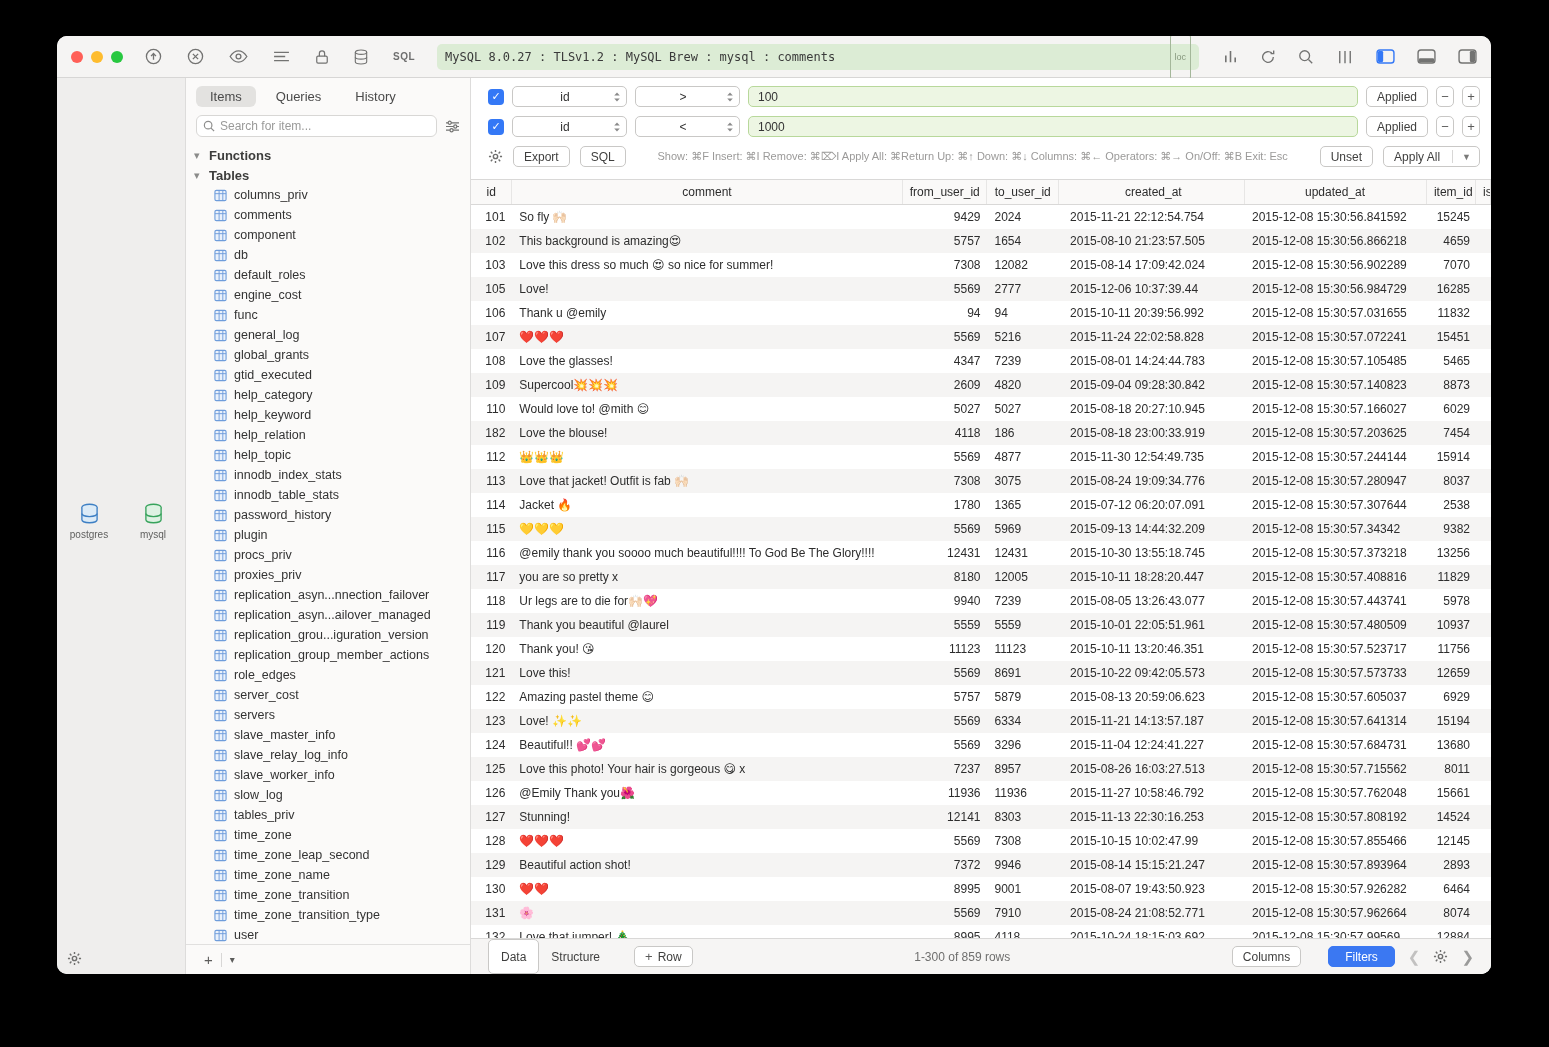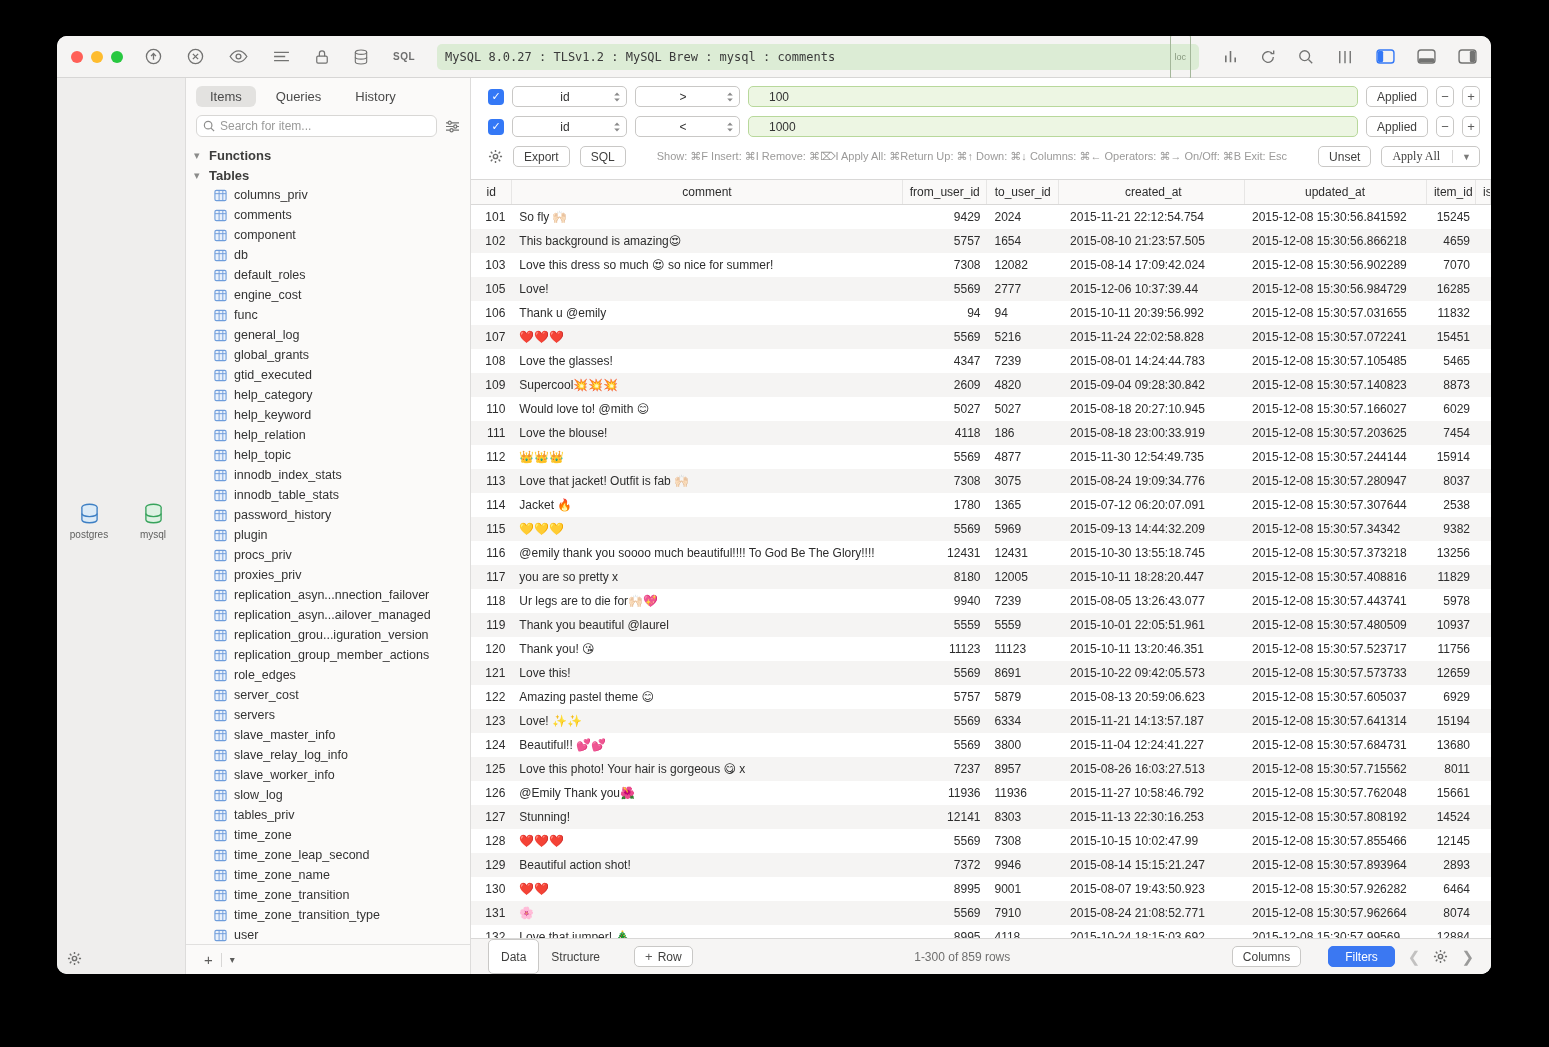--- a/index.html
+++ b/index.html
@@ -59,29 +59,29 @@
   .main { flex:1; display:flex; flex-direction:column; min-width:0; background:#fff; }
   .filter-area { padding:8px 11px 0 17px; }
   .filter-row { display:flex; align-items:center; gap:8px; height:21px; margin-bottom:9px; }
   .checkbox { width:16px; height:16px; background:#3478f6; border-radius:4px; color:#fff;
     font-size:11px; font-weight:bold; display:flex; align-items:center; justify-content:center; cursor:default; }
   .select { height:21px; background:#fff; border:1px solid #c9c8c6; border-radius:5px;
     display:inline-flex; align-items:center; padding:0 5px 0 8px; font-size:12px; color:#333; cursor:default; }
   .select .sel-label { flex:1; text-align:center; padding-right:4px; }
   .w-field { width:115px; } .w-op { width:105px; }
   .filter-value { flex:1; height:21px; background:#edf6e3; border:1px solid #b8d89b;
-    border-radius:5px; font-size:12px; color:#333; padding:0 20px; outline:none; font-family:inherit; }
+    border-radius:5px; font-size:12px; color:#333; padding:0 9px; outline:none; font-family:inherit; }
   .btn { height:21px; background:#fff; border:1px solid #c9c8c6; border-radius:5px;
     font-size:12px; color:#3f3f3e; display:inline-flex; align-items:center; justify-content:center;
     padding:0 10px; cursor:default; white-space:nowrap; }
   .btn.sq { width:18px; padding:0; color:#5a5a59; font-size:13px; }
   .actions-row { display:flex; align-items:center; gap:10px; height:21px; margin:1px 0 0; }
   .shortcuts { flex:1; text-align:center; font-size:11px; color:#9b9a99; white-space:nowrap;
     overflow:hidden; }
-  .applyall { gap:6px; padding-right:5px;font-family:Liberation Serif, serif; }
+  .applyall { gap:6px; padding-right:5px; }
   .aa-sep { width:1px; height:13px; background:#d8d7d6; margin-left:6px; }
   .aa-chev { font-size:9px; color:#7a7a79; padding:0 3px; }
   
   .grid-header { margin-top:12px; flex:0 0 21px; display:flex; border-top:1px solid #d9d8d7;
     border-bottom:1px solid #d9d8d7; background:#faf9f8; }
   .hcell { font-size:12px; color:#454545; font-weight:500; text-align:center !important;
     line-height:20px; border-right:1px solid #e7e6e5; overflow:hidden; white-space:nowrap; }
   .grid-rows { flex:1; overflow:hidden; }
   .row { display:flex; height:24px; }
   .row:nth-child(even) { background:#f5f4f3; }
@@ -796,21 +796,21 @@
             <div class="cell c0">110</div>
             <div class="cell c1">Would love to! @mith 😊</div>
             <div class="cell c2">5027</div>
             <div class="cell c3">5027</div>
             <div class="cell c4">2015-08-18 20:27:10.945</div>
             <div class="cell c5">2015-12-08 15:30:57.166027</div>
             <div class="cell c6">6029</div>
             <div class="cell c7"></div>
           </div>
           <div class="row">
-            <div class="cell c0">111</div>
+            <div class="cell c0">182</div>
             <div class="cell c1">Love the blouse!</div>
             <div class="cell c2">4118</div>
             <div class="cell c3">186</div>
             <div class="cell c4">2015-08-18 23:00:33.919</div>
             <div class="cell c5">2015-12-08 15:30:57.203625</div>
             <div class="cell c6">7454</div>
             <div class="cell c7"></div>
           </div>
           <div class="row">
             <div class="cell c0">112</div>
@@ -929,21 +929,21 @@
             <div class="cell c3">6334</div>
             <div class="cell c4">2015-11-21 14:13:57.187</div>
             <div class="cell c5">2015-12-08 15:30:57.641314</div>
             <div class="cell c6">15194</div>
             <div class="cell c7"></div>
           </div>
           <div class="row">
             <div class="cell c0">124</div>
             <div class="cell c1">Beautiful!! 💕💕</div>
             <div class="cell c2">5569</div>
-            <div class="cell c3">3800</div>
+            <div class="cell c3">3296</div>
             <div class="cell c4">2015-11-04 12:24:41.227</div>
             <div class="cell c5">2015-12-08 15:30:57.684731</div>
             <div class="cell c6">13680</div>
             <div class="cell c7"></div>
           </div>
           <div class="row">
             <div class="cell c0">125</div>
             <div class="cell c1">Love this photo! Your hair is gorgeous 😋 x</div>
             <div class="cell c2">7237</div>
             <div class="cell c3">8957</div>

